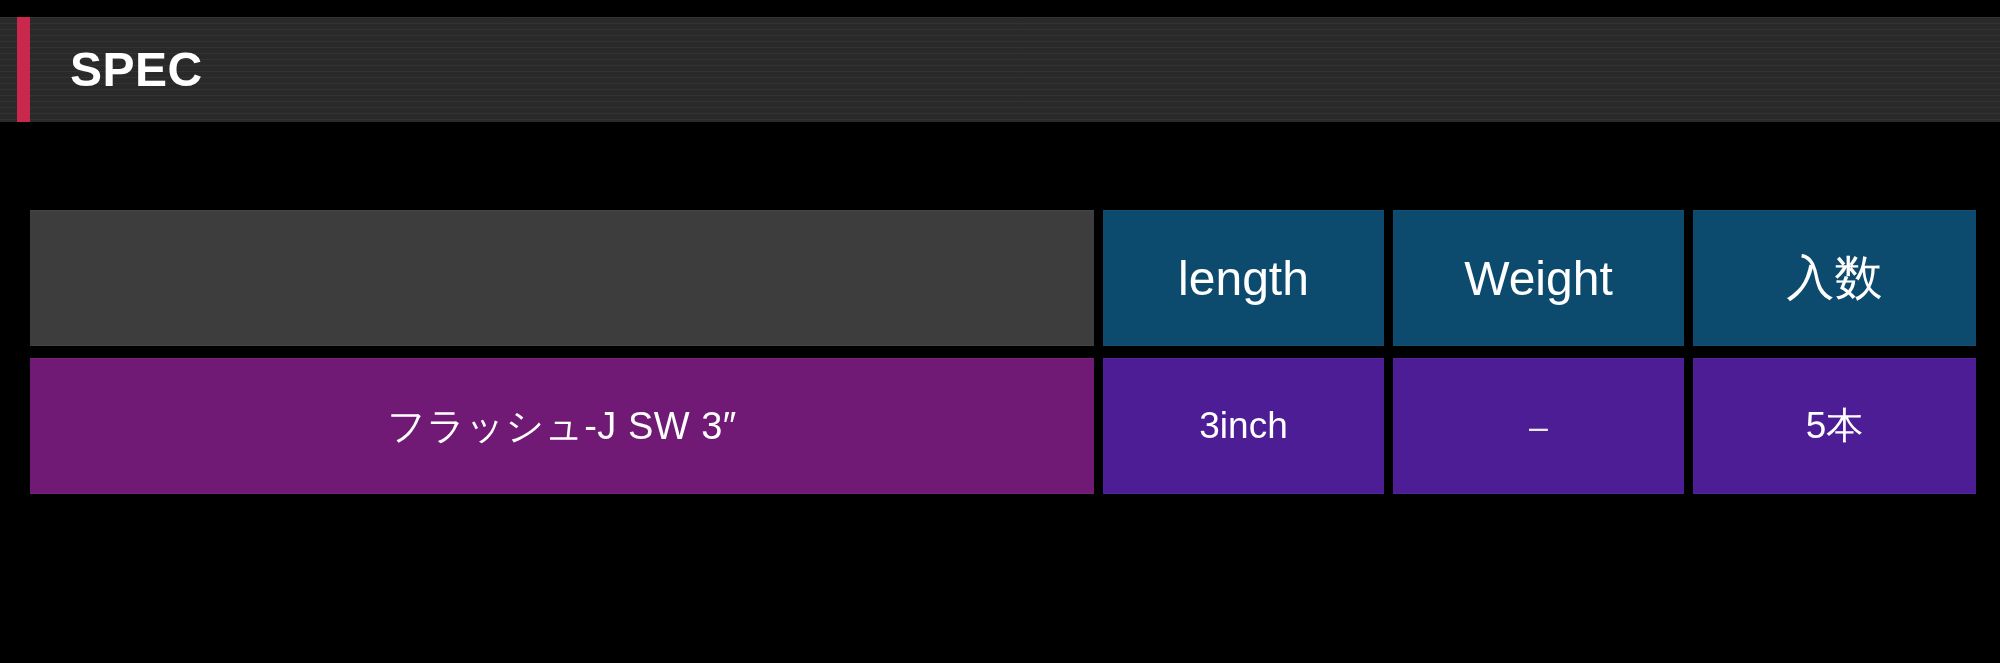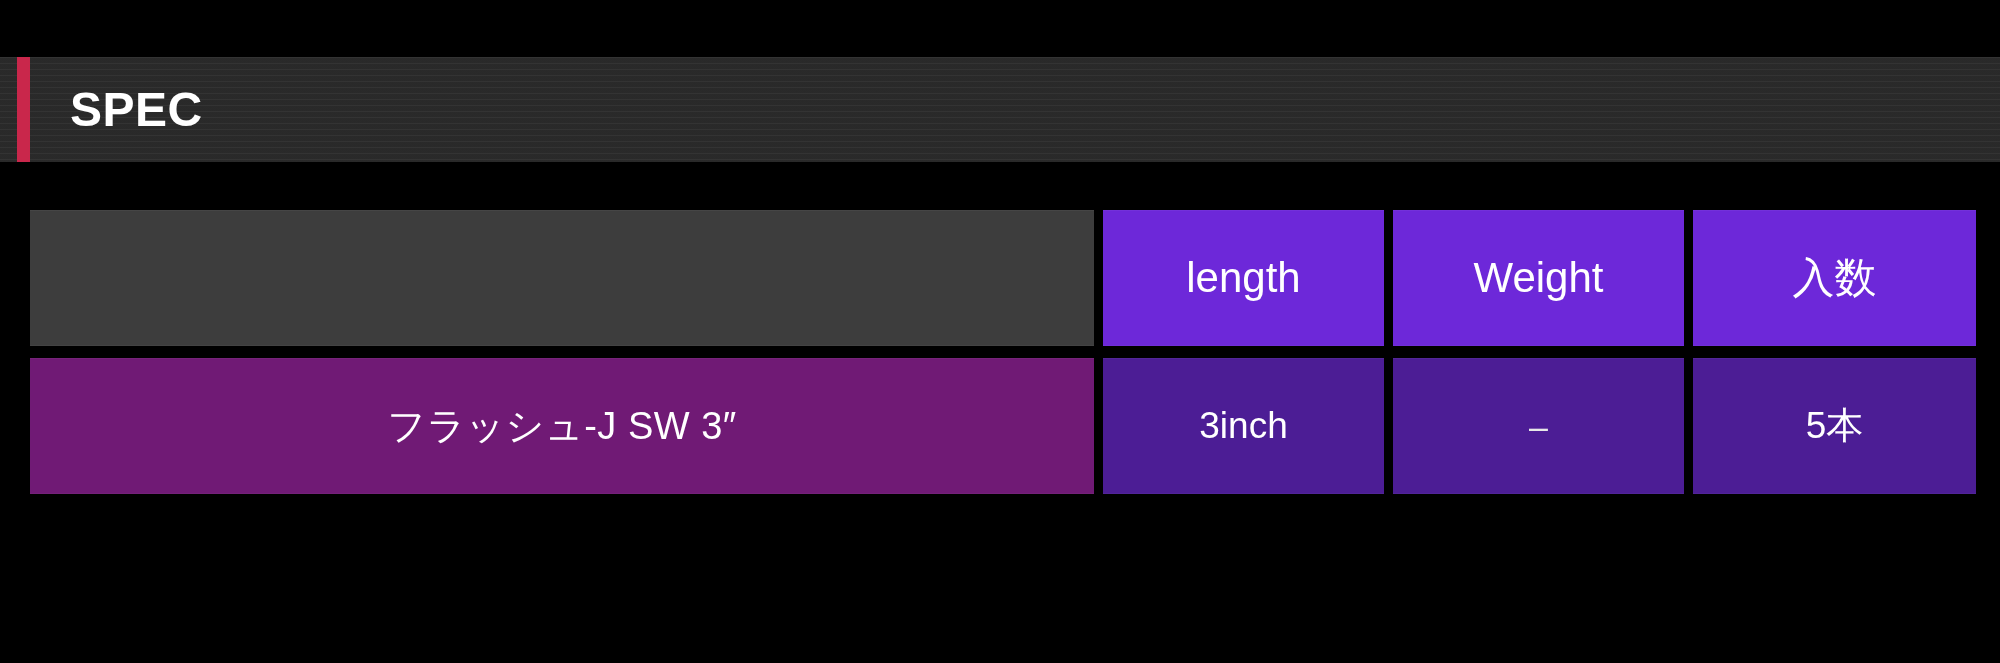--- a/index.html
+++ b/index.html
@@ -25,21 +25,20 @@
     background-color: #2c2c2c;
     background-image: repeating-linear-gradient(
       to bottom,
       rgba(255,255,255,0.035) 0px,
       rgba(255,255,255,0.035) 1px,
       rgba(0,0,0,0.06) 1px,
       rgba(0,0,0,0.06) 6px
     );
     display: flex;
     align-items: center;
-    margin-top: 40px;
   }
   .spec-accent {
     position: absolute;
     left: 17px;
     top: 0;
     width: 13px;
     height: 105px;
     background: #c9274b;
   }
   .spec-title {
@@ -81,22 +80,22 @@
     font-weight: 400;
     box-shadow: inset 0 1px 0 rgba(255,255,255,0.045),
                 inset 0 -1px 0 rgba(255,255,255,0.03);
   }
 
   
   .cell-head-blank {
     background: #3d3d3d;
   }
   .cell-head {
-    background: #6d28d9;
-    font-size: 42px;
+    background: #0c4a6e;
+    font-size: 48px;
     font-weight: 400;
   }
 
   
   .cell-name {
     background: #701a75;
     font-size: 38px;
     letter-spacing: 0.5px;
   }
   .cell-value {

